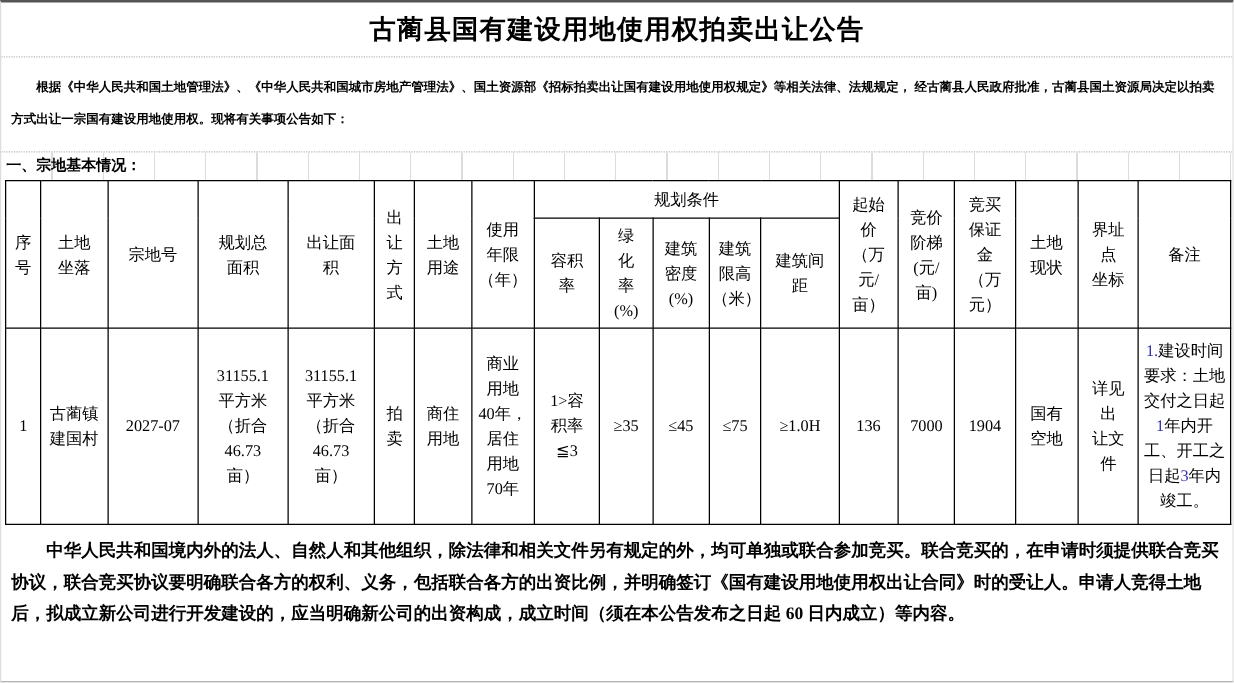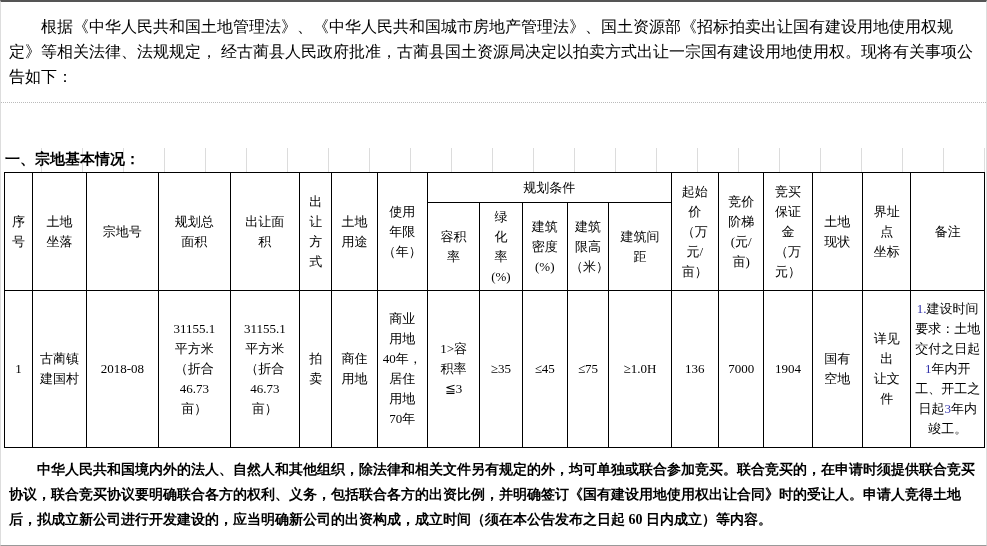--- a/index.html
+++ b/index.html
@@ -25,33 +25,32 @@
     border-bottom: 1px dotted #bbb;
   }
   .docnum-row {
     text-align: center;
     font-size: 14px;
     font-weight: bold;
     padding: 4px 0 5px 0;
     border-bottom: 1px dotted #bbb;
   }
   .intro {
-    font-size: 16px;
-    font-weight: normal;
+    font-size: 10px;
+    font-weight: bold;
     line-height: 25px;
     padding: 12px 8px 13px 8px;
     text-indent: 2em;
     border-bottom: 1px dotted #bbb;
   }
   .strip {
-    font-size: 15px;
+    font-size: 12px;
     font-weight: bold;
     padding: 2px 4px 3px 4px;
     background: repeating-linear-gradient(to right, transparent 0px, transparent 40px, #dcdcdc 40px, #dcdcdc 41px);
-    margin-top: 45px;
   }
   .strip2 { border-bottom: 1px dotted #bbb; }
   table.parcel {
     border-collapse: collapse;
     table-layout: fixed;
     margin-left: 3px;
     width: 981px;
   }
   table.parcel th, table.parcel td {
     border: 1px solid #000;
@@ -79,20 +78,21 @@
     line-height: 25px;
     padding: 9px 8px 11px 8px;
     text-indent: 2em;
   }
 </style>
 </head>
 <body>
 
 <div class="page">
 
+  <div class="title-row">古蔺县国有建设用地使用权拍卖出让公告</div>
 
 
   <div class="intro">根据《中华人民共和国土地管理法》、《中华人民共和国城市房地产管理法》、国土资源部《招标拍卖出让国有建设用地使用权规定》等相关法律、法规规定， 经古蔺县人民政府批准，古蔺县国土资源局决定以拍卖方式出让一宗国有建设用地使用权。现将有关事项公告如下：</div>
 
   <div class="strip">一、宗地基本情况：</div>
 
   <table class="parcel">
     <colgroup>
       <col style="width:28px">
         <col style="width:53px">
@@ -171,21 +171,21 @@
 （米）</th>
         <th class="pre">建筑间
 距</th>
       </tr>
     </thead>
     <tbody>
       <tr class="tr-data">
         <td class="pre">1</td>
         <td class="pre">古蔺镇
 建国村</td>
-        <td class="pre">2018-08</td>
+        <td class="pre">2027-07</td>
         <td class="pre">31155.1
 平方米
 （折合
 46.73
 亩）</td>
         <td class="pre">31155.1
 平方米
 （折合
 46.73
 亩）</td>

